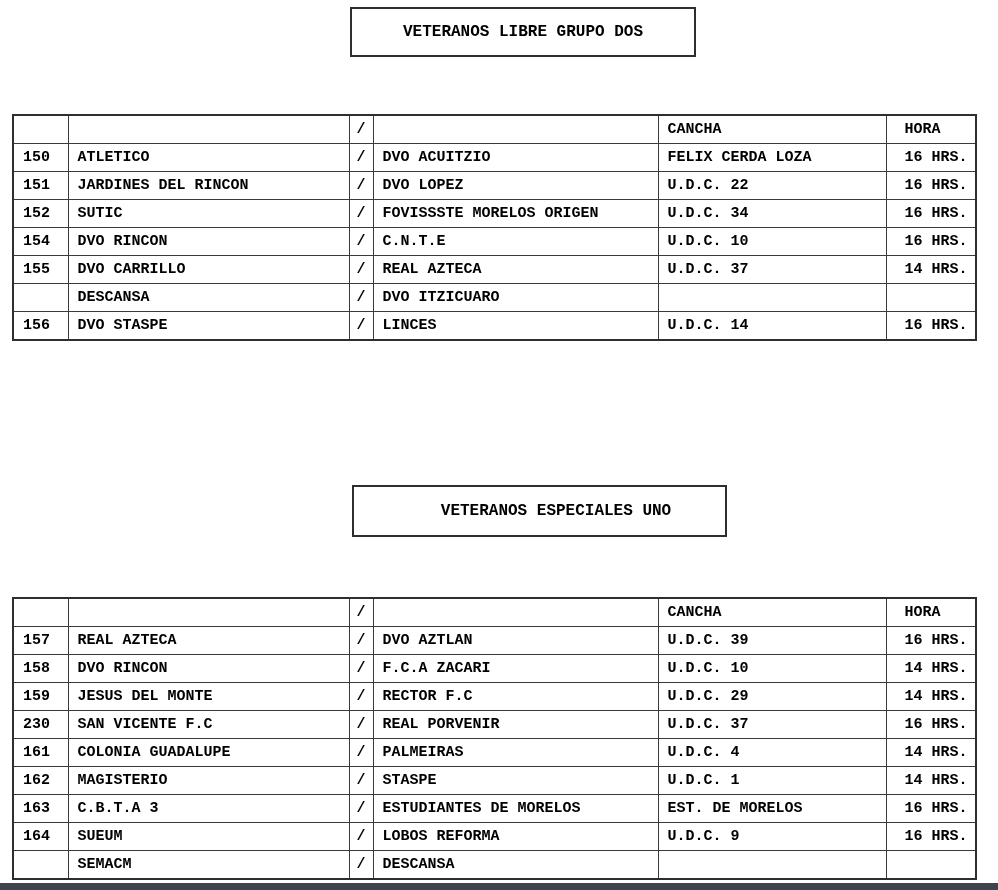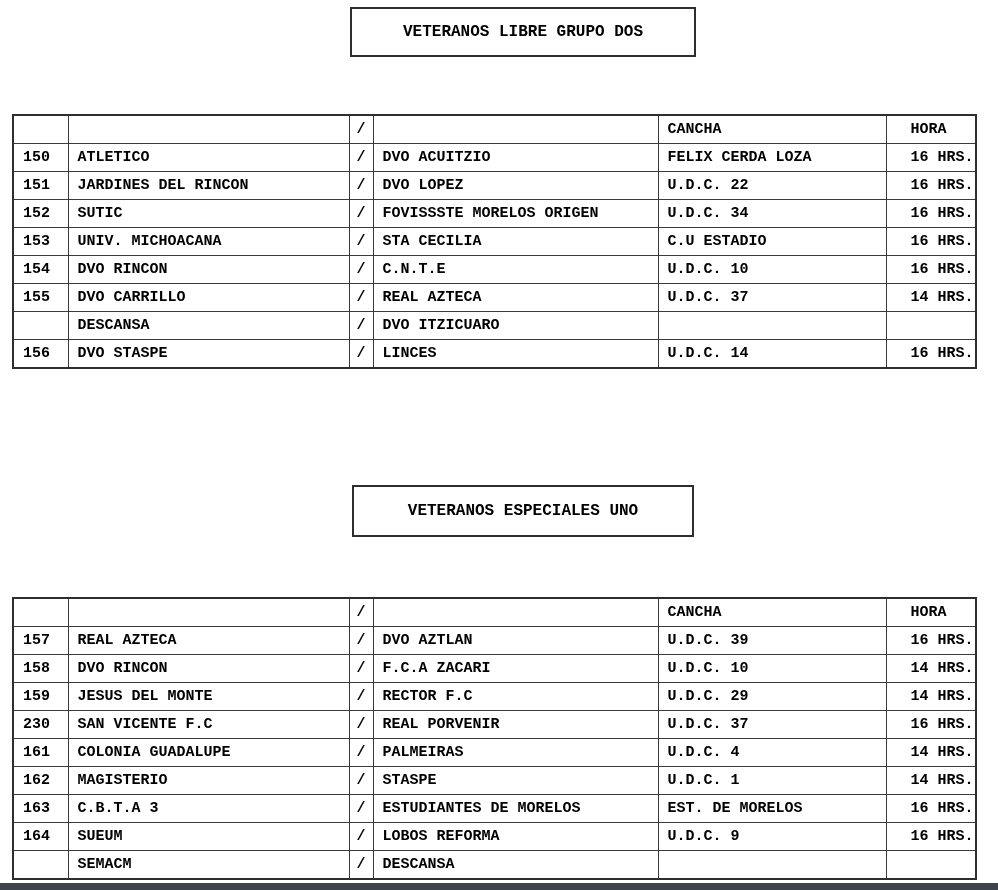--- a/index.html
+++ b/index.html
@@ -18,21 +18,21 @@
     border: 2px solid #2e2e2e;
     background: #ffffff;
     display: flex;
     align-items: center;
     justify-content: center;
     font-size: 16px;
     font-weight: bold;
     white-space: nowrap;
   }
   .title-box.t1 { left: 350px; top: 7px;  width: 342px; height: 46px; text-align: right; }
-  .title-box.t2 { left: 352px; top: 485px; width: 338px; height: 48px; }
+  .title-box.t2 { left: 352px; top: 485px; width: 338px; height: 48px; padding-left: 33px; }
   table.sched {
     position: absolute;
     left: 12px;
     width: 963px;
     border-collapse: collapse;
     table-layout: fixed;
     background: #ffffff;
     border: 2px solid #2e2e2e;
   }
   table.sched.s1 { top: 114px; }
@@ -44,21 +44,21 @@
     font-family: "Liberation Mono", "DejaVu Sans Mono", monospace;
     font-size: 15px;
     font-weight: bold;
     text-align: left;
     vertical-align: middle;
     white-space: nowrap;
     overflow: hidden;
     color: #000000;
   }
   .sched .c-slash { text-align: center; padding: 0; }
-  .sched .c-hora  { padding-left: 24px; }
+  .sched .c-hora  { padding-left: 18px; }
   .bottom-bar {
     position: absolute;
     left: 0;
     top: 883px;
     width: 998px;
     height: 7px;
   }
 </style>
 </head>
 <body>
@@ -107,28 +107,20 @@
       </tr>
       <tr>
         <td class="c-num">152</td>
         <td class="c-team">SUTIC</td>
         <td class="c-slash">/</td>
         <td class="c-team">FOVISSSTE MORELOS ORIGEN</td>
         <td class="c-cancha">U.D.C. 34</td>
         <td class="c-hora">16 HRS.</td>
       </tr>
       <tr>
-        <td class="c-num">153</td>
-        <td class="c-team">UNIV. MICHOACANA</td>
-        <td class="c-slash">/</td>
-        <td class="c-team">STA CECILIA</td>
-        <td class="c-cancha">C.U ESTADIO</td>
-        <td class="c-hora">16 HRS.</td>
-      </tr>
-      <tr>
         <td class="c-num">154</td>
         <td class="c-team">DVO RINCON</td>
         <td class="c-slash">/</td>
         <td class="c-team">C.N.T.E</td>
         <td class="c-cancha">U.D.C. 10</td>
         <td class="c-hora">16 HRS.</td>
       </tr>
       <tr>
         <td class="c-num">155</td>
         <td class="c-team">DVO CARRILLO</td>

